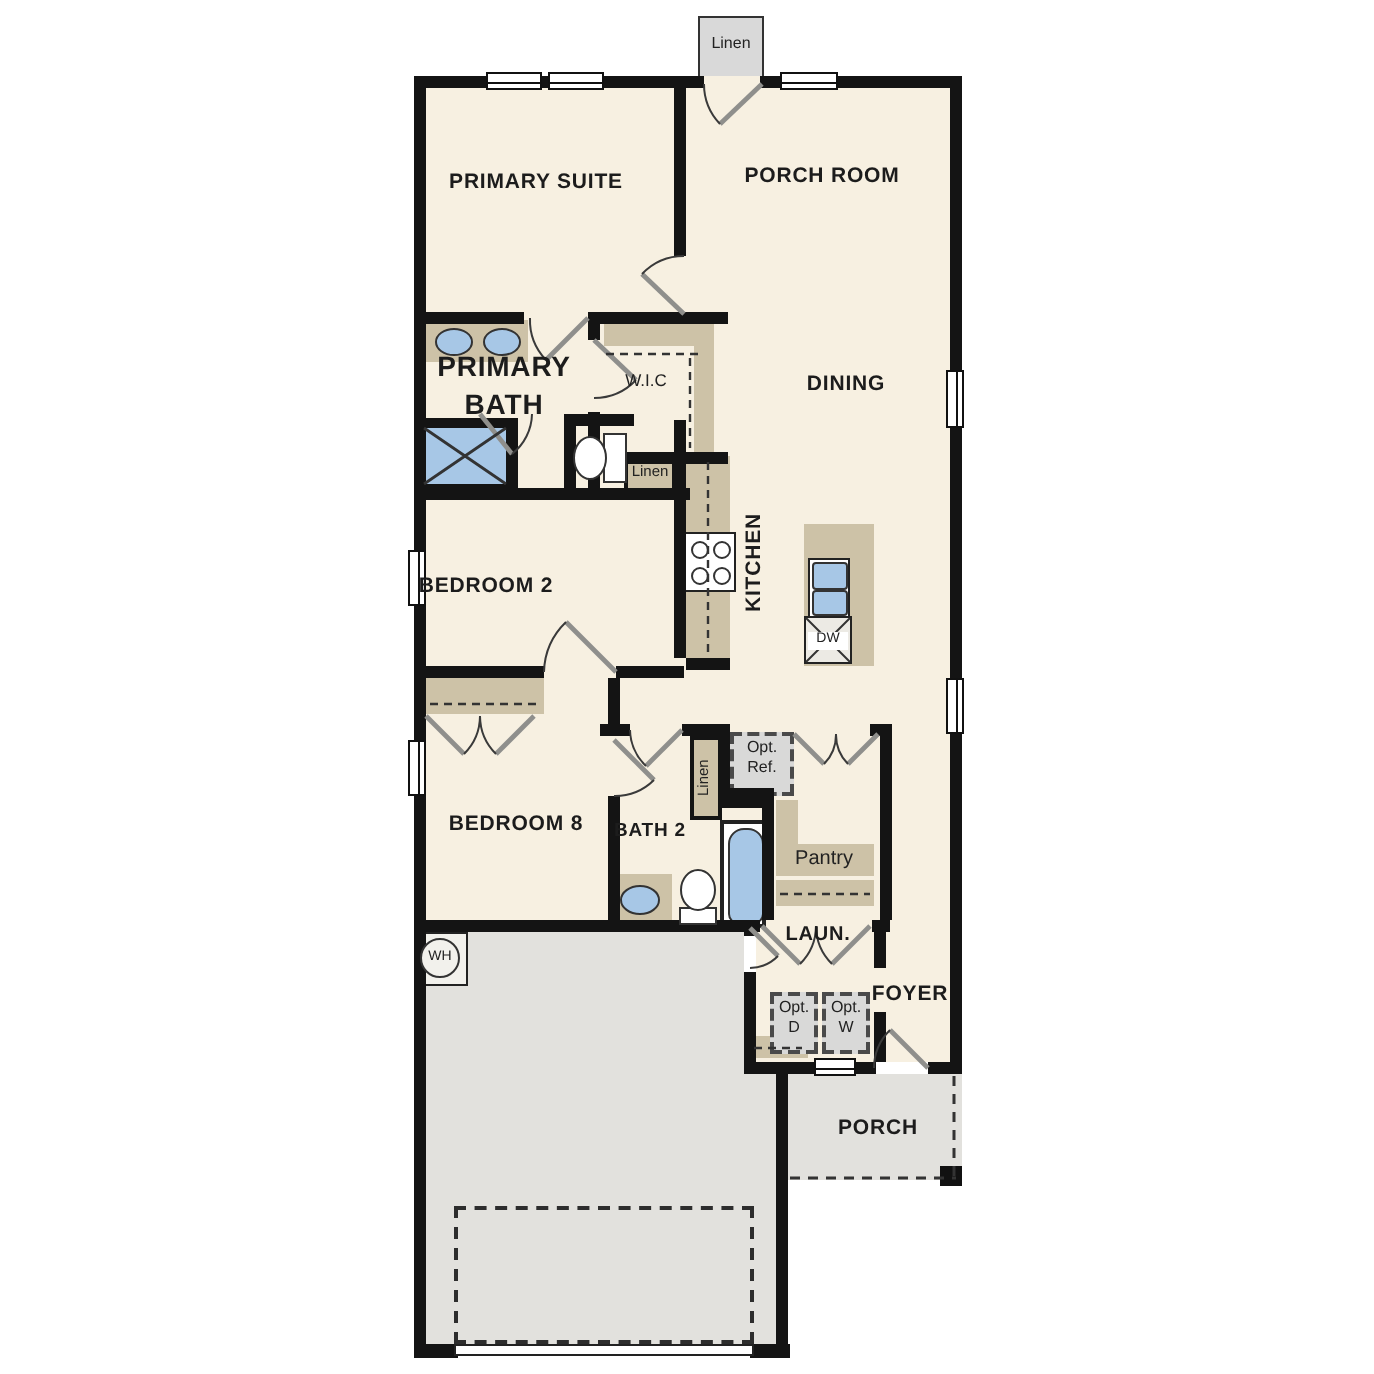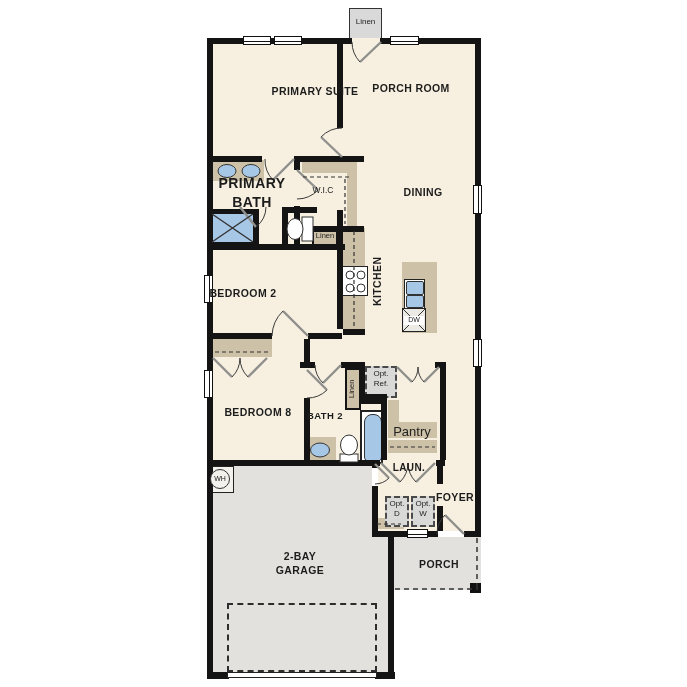--- a/index.html
+++ b/index.html
@@ -214,35 +214,34 @@
     <path class="dash" d="M303,177 L350,177"></path>
     <path class="dash" d="M345,179 L345,224"></path>
     <path class="dash" d="M354,231 L354,328"></path>
     <path class="dash" d="M390,447 L435,447"></path>
     <path class="dash" d="M377,524 L401,524"></path>
     <path class="dash" d="M477,538 L477,588" style="stroke-dasharray:5 4;stroke-width:1.5"></path>
     <path class="dash" d="M395,589 L478,589" style="stroke-dasharray:5 4;stroke-width:1.5"></path>
   </svg>
 
   <div class="sm" style="left:349px;top:17px;width:33px;font-size:8px;">Linen</div>
-  <div class="lbl" style="left:218px;top:84px;width:100px;margin-left:47px;">PRIMARY SUITE</div>
+  <div class="lbl" style="left:218px;top:84px;width:100px;">PRIMARY SUITE</div>
   <div class="lbl" style="left:366px;top:81px;width:90px;">PORCH ROOM</div>
   <div class="lbl" style="left:388px;top:185px;width:70px;">DINING</div>
   <div class="lbl" style="left:217px;top:174px;width:70px;font-size:14px;">PRIMARY BATH</div>
   <div class="sm" style="left:299px;top:185px;width:48px;font-size:8.5px;">W.I.C</div>
   <div class="sm" style="left:313px;top:231px;width:24px;font-size:7.5px;">Linen</div>
   <div class="lbl vert" style="left:370px;top:250px;width:22px;height:62px;">KITCHEN</div>
   <div class="lbl" style="left:198px;top:286px;width:90px;">BEDROOM 2</div>
   <div class="lbl" style="left:213px;top:405px;width:90px;">BEDROOM 8</div>
   <div class="lbl" style="left:303px;top:410px;width:44px;font-size:9.5px;">BATH 2</div>
   <div class="sm vert" style="left:347px;top:372px;width:12px;height:34px;font-size:7.5px;">Linen</div>
   <div class="sm" style="left:367px;top:369px;width:28px;font-size:8px;">Opt. Ref.</div>
-  <div class="sm" style="left:382px;top:424px;width:60px;font-size:13px;">Pantry</div>
+  <div class="sm" style="left:382px;top:424px;width:60px;font-size:10px;">Pantry</div>
   <div class="lbl" style="left:379px;top:461px;width:60px;font-size:10px;">LAUN.</div>
   <div class="sm" style="left:386px;top:499px;width:22px;font-size:8px;">Opt. D</div>
   <div class="sm" style="left:412px;top:499px;width:22px;font-size:8px;">Opt. W</div>
   <div class="lbl" style="left:420px;top:490px;width:70px;">FOYER</div>
   <div class="lbl" style="left:404px;top:557px;width:70px;">PORCH</div>
-  <div class="lbl" style="left:265px;top:549px;width:70px;">2-BAY GARAGE</div>
   <div class="sm" style="left:208px;top:475px;width:24px;font-size:7px;">WH</div>
   <div class="sm" style="left:404px;top:316px;width:20px;font-size:7px;background:#fff;">DW</div>
 
 </div>
 
 </body></html>

